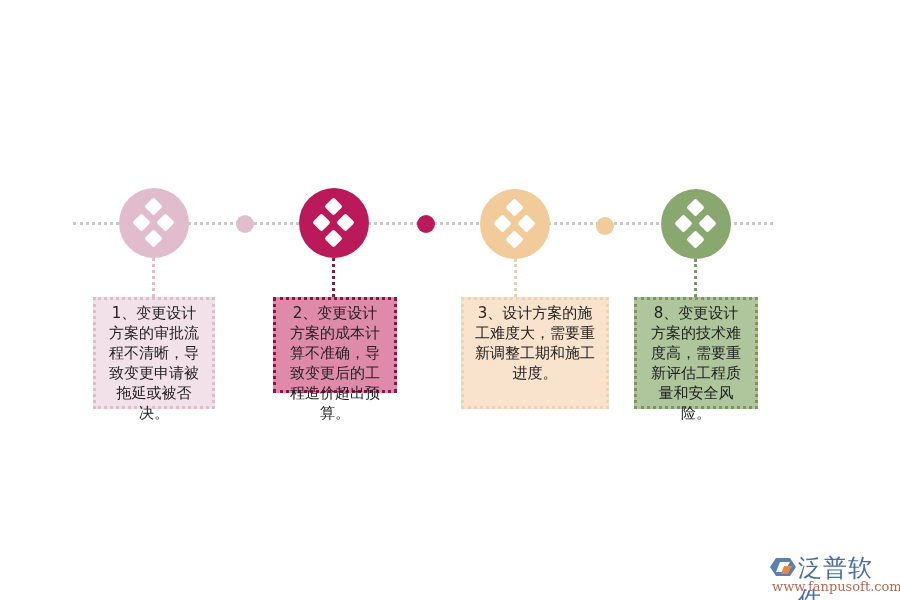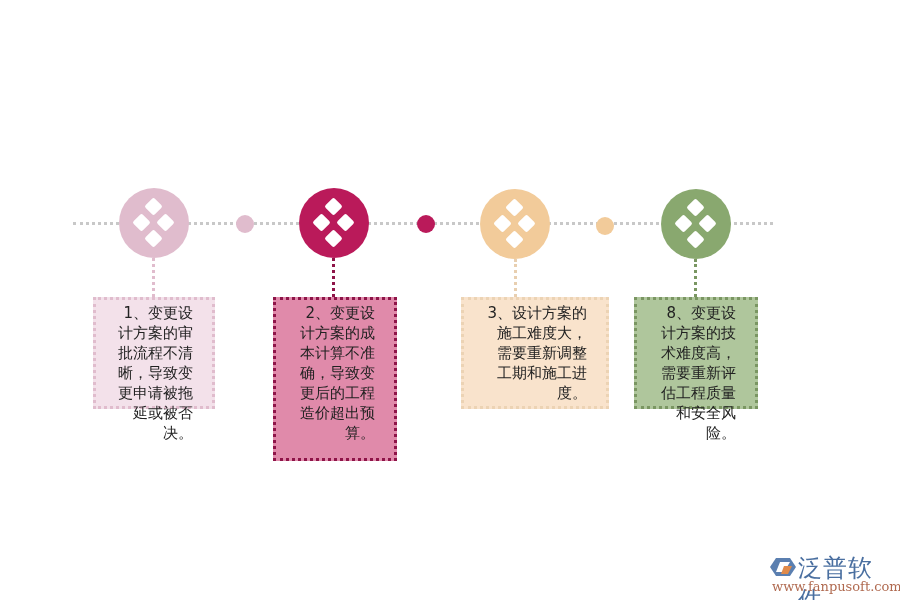--- a/index.html
+++ b/index.html
@@ -3,22 +3,22 @@
 <meta charset="utf-8">
 <style>
   html, body { margin:0; padding:0; }
   body { width:900px; height:600px; background:#ffffff; position:relative; overflow:hidden;
          font-family:"DejaVu Sans", "Liberation Sans", sans-serif; }
   .hline { position:absolute; top:222px; height:0; border-top:3px dotted #c8c8c8; }
   .big { position:absolute; width:70px; height:70px; border-radius:50%; }
   .big .dia { position:absolute; width:13px; height:13px; background:#fff; border-radius:2px; transform:rotate(45deg); }
   .dot { position:absolute; width:18px; height:18px; border-radius:50%; }
   .vline { position:absolute; width:0; border-left:3px dotted; }
-  .box { position:absolute; box-sizing:border-box; border:3px dotted; text-align:right;
-         font-size:15px; line-height:20px; color:#222; padding:3px 19px; word-break:break-all; }
+  .box { position:absolute; box-sizing:border-box; border:3px dotted; text-align:center;
+         font-size:15px; line-height:20px; color:#222; padding:3px 11px; word-break:break-all; }
   .logo { position:absolute; left:768px; top:552px; width:128px; height:44px; }
   .logo .name { position:absolute; left:30px; top:0; font-size:24px; color:#4a6fa0; letter-spacing:1px; }
   .logo .url { position:absolute; left:4px; top:27px; font-size:13px; color:#b06a50; font-family:"DejaVu Serif", serif; }
   .logo .mark { position:absolute; left:2px; top:4px; width:26px; height:22px; }
 </style>
 </head>
 <body>
 
 <div class="hline" style="left:73px; width:700px;"></div>
 
@@ -41,21 +41,21 @@
 
 <div class="big" style="left:299px; top:188px; background:#ba1a5a;">
   <div>
     <div class="dia" style="left:28px; top:12px;"></div>
     <div class="dia" style="left:16px; top:28px;"></div>
     <div class="dia" style="left:40px; top:28px;"></div>
     <div class="dia" style="left:28px; top:44px;"></div>
   </div>
 </div>
 <div class="vline" style="left:332px; top:258px; height:39px; border-color:#8e1448;"></div>
-<div class="box" style="left:273px; top:297px; width:124px; height:164px; background:#e08aaa; border-color:#8e1448;">
+<div class="box" style="left:273px; top:297px; width:124px; height:96px; background:#e08aaa; border-color:#8e1448;">
   <span>2、变更设计方案的成本计算不准确，导致变更后的工程造价超出预算。</span>
 </div>
 
 <div class="big" style="left:480px; top:189px; background:#f2cb9a;">
   <div>
     <div class="dia" style="left:28px; top:12px;"></div>
     <div class="dia" style="left:16px; top:28px;"></div>
     <div class="dia" style="left:40px; top:28px;"></div>
     <div class="dia" style="left:28px; top:44px;"></div>
   </div>

